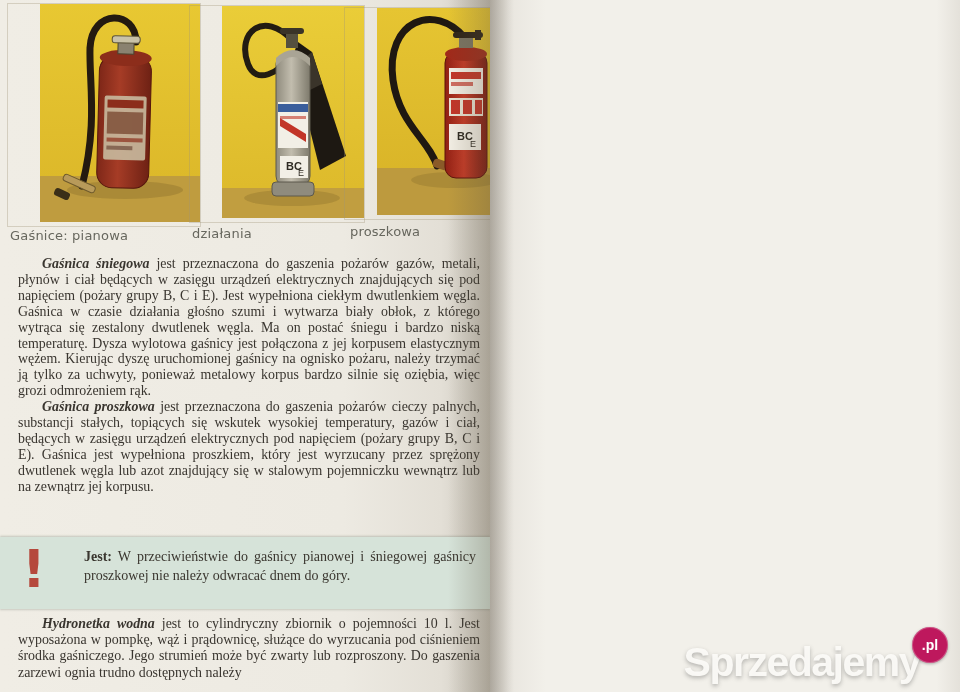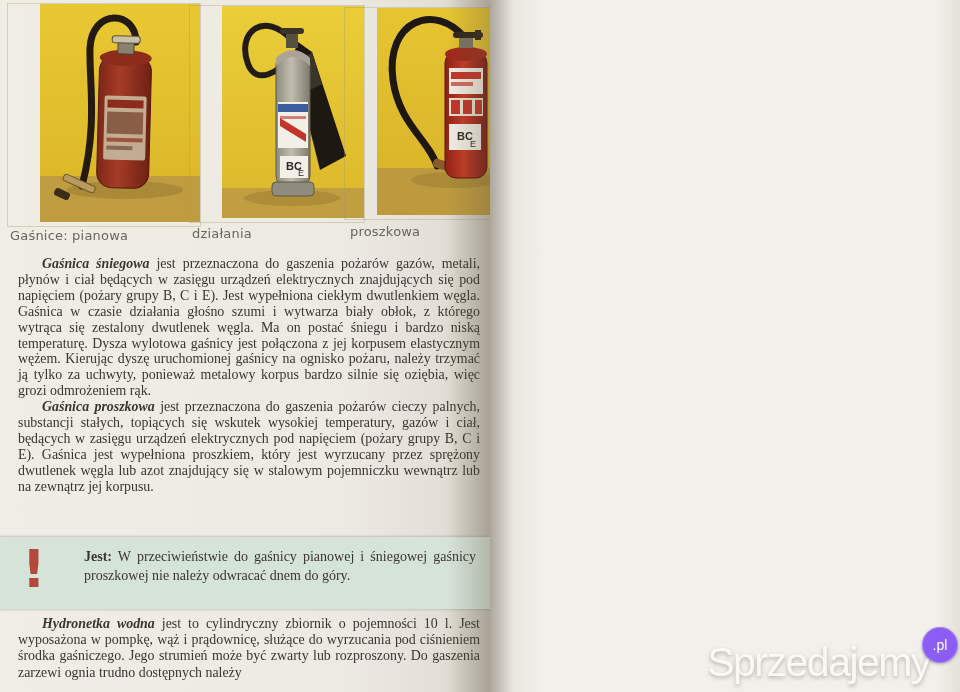--- a/index.html
+++ b/index.html
@@ -33,26 +33,26 @@
   
   #notice{position:absolute;left:0;top:537px;width:490px;height:72px;background:#d6e3d9;
           box-shadow:0 -1px 2px rgba(120,130,115,0.35), 0 1px 2px rgba(120,130,115,0.3);}
   #notice-mark{position:absolute;left:22px;top:2px;color:#b5483c;
                font-family:"DejaVu Sans",sans-serif;font-weight:bold;font-size:52px;line-height:60px;}
   #notice-body{position:absolute;left:84px;top:11px;width:392px;
                font-size:14px;line-height:18.5px;color:#3a362f;text-align:justify;}
   #notice-body .nlabel{font-weight:bold;}
 
   
-  #watermark{position:absolute;right:2px;bottom:6px;padding-right:28px;
-             font-family:"Liberation Sans",sans-serif;font-weight:normal;margin-top:31px;}
+  #watermark{position:absolute;right:12px;bottom:6px;padding-right:28px;
+             font-family:"Liberation Sans",sans-serif;font-weight:bold;margin-top:31px;}
   #wm-text{font-size:41px;letter-spacing:-1.5px;color:rgba(252,251,248,0.94);
            text-shadow:0 2px 4px rgba(60,60,60,0.35);}
   #wm-circle{position:absolute;right:0;top:-12px;width:36px;height:36px;border-radius:50%;
-             background:#8b5cf6;color:#fff;display:flex;align-items:center;justify-content:center;
+             background:#be185d;color:#fff;display:flex;align-items:center;justify-content:center;
              font-size:14px;letter-spacing:0;box-shadow:0 1px 3px rgba(0,0,0,0.3), inset 0 0 0 1px rgba(255,255,255,0.25);}
   .svgtext{font-family:"Liberation Sans",sans-serif;}
 </style>
 </head>
 <body>
 
 <div id="stage">
 
   <div class="page" id="left-page">
 

